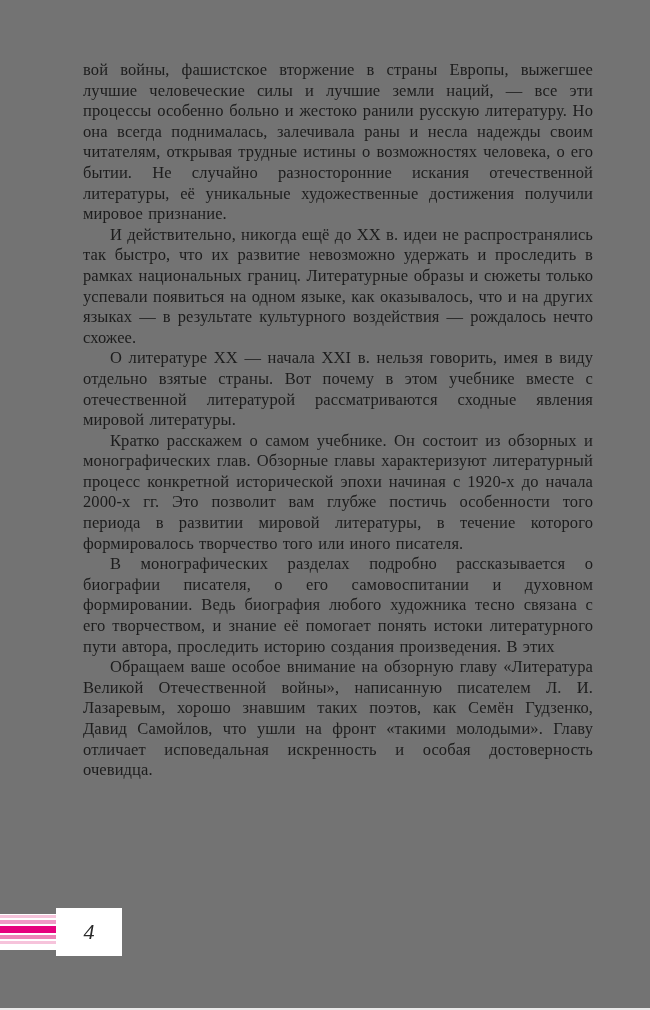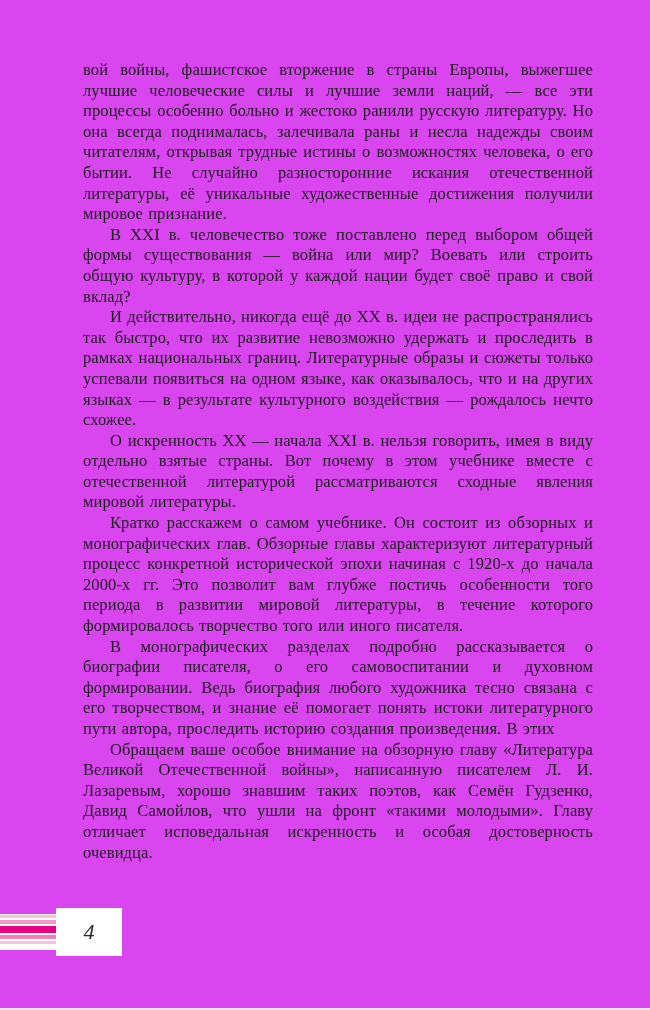--- a/index.html
+++ b/index.html
@@ -7,21 +7,21 @@
     padding: 0;
     background: #ffffff;
     width: 650px;
     height: 1010px;
     overflow: hidden;
   }
   .page {
     position: relative;
     width: 650px;
     height: 1010px;
-    background: #d946ef;
+    background: #737373;
     font-family: "Liberation Serif", "DejaVu Serif", serif;
     color: #1c1c1c;
     box-sizing: border-box;
     border-bottom: 2px solid #e9e9e9;
   }
   .text-block {
     position: absolute;
     left: 83px;
     top: 60px;
     width: 510px;
@@ -83,23 +83,22 @@
     color: #2a2a2a;
   }
 </style>
 </head>
 <body>
 
 <div class="page">
 
   <div class="text-block">
     <p class="no-indent">вой войны, фашистское вторжение в страны Европы, выжегшее лучшие человеческие силы и лучшие земли наций, — все эти процессы особенно больно и жестоко ранили русскую литературу. Но она всегда поднималась, залечивала раны и несла надежды своим читателям, открывая трудные истины о возможностях человека, о его бытии. Не случайно разносторонние искания отечественной литературы, её уникальные художественные достижения получили мировое признание.</p>
-    <p>В XXI в. человечество тоже поставлено перед выбором общей формы существования — война или мир? Воевать или строить общую культуру, в которой у каждой нации будет своё право и свой вклад?</p>
     <p>И действительно, никогда ещё до XX в. идеи не распространялись так быстро, что их развитие невозможно удержать и проследить в рамках национальных границ. Литературные образы и сюжеты только успевали появиться на одном языке, как оказывалось, что и на других языках — в результате культурного воздействия — рождалось нечто схожее.</p>
-    <p>О искренность XX — начала XXI в. нельзя говорить, имея в виду отдельно взятые страны. Вот почему в этом учебнике вместе с отечественной литературой рассматриваются сходные явления мировой литературы.</p>
+    <p>О литературе XX — начала XXI в. нельзя говорить, имея в виду отдельно взятые страны. Вот почему в этом учебнике вместе с отечественной литературой рассматриваются сходные явления мировой литературы.</p>
     <p>Кратко расскажем о самом учебнике. Он состоит из обзорных и монографических глав. Обзорные главы характеризуют литературный процесс конкретной исторической эпохи начиная с 1920-х до начала 2000-х гг. Это позволит вам глубже постичь особенности того периода в развитии мировой литературы, в течение которого формировалось творчество того или иного писателя.</p>
     <p>В монографических разделах подробно рассказывается о биографии писателя, о его самовоспитании и духовном формировании. Ведь биография любого художника тесно связана с его творчеством, и знание её помогает понять истоки литературного пути автора, проследить историю создания произведения. В этих</p>
     <p>Обращаем ваше особое внимание на обзорную главу «Литература Великой Отечественной войны», написанную писателем Л. И. Лазаревым, хорошо знавшим таких поэтов, как Семён Гудзенко, Давид Самойлов, что ушли на фронт «такими молодыми». Главу отличает исповедальная искренность и особая достоверность очевидца.</p>
   </div>
 
   <div class="footer">
     <div class="stripes"></div>
     <div class="page-number-box">
       <span>4</span>
     </div>

